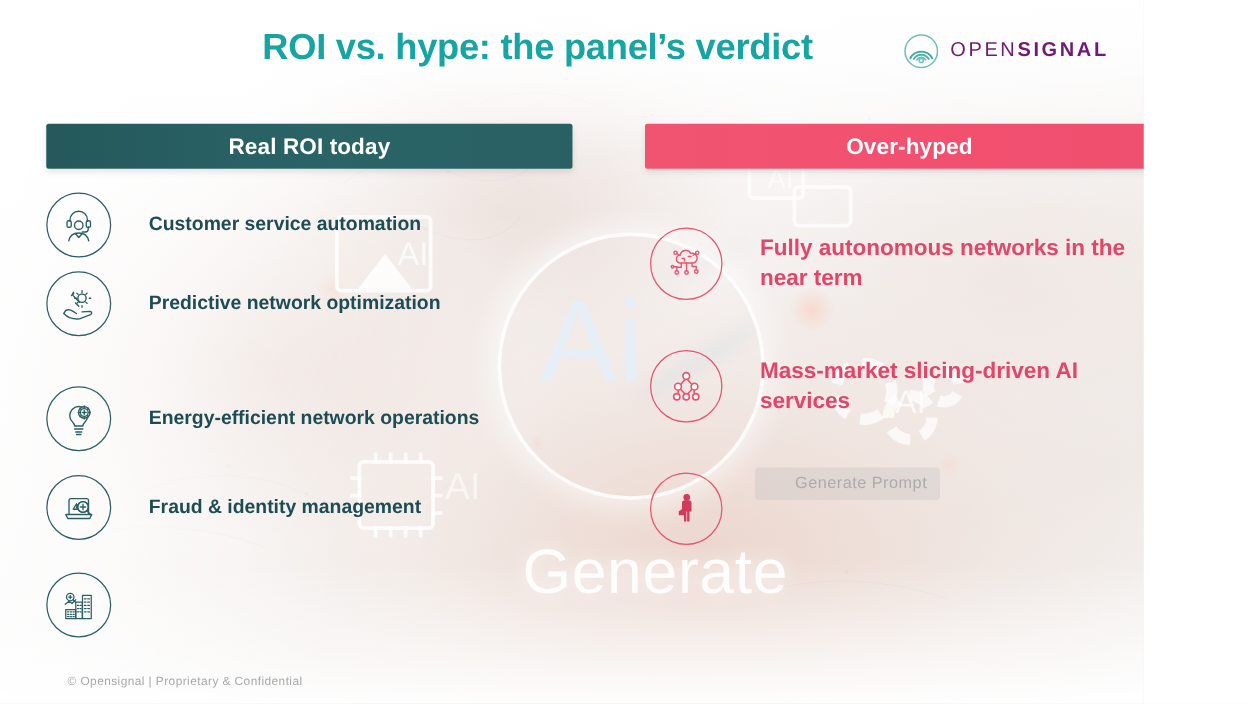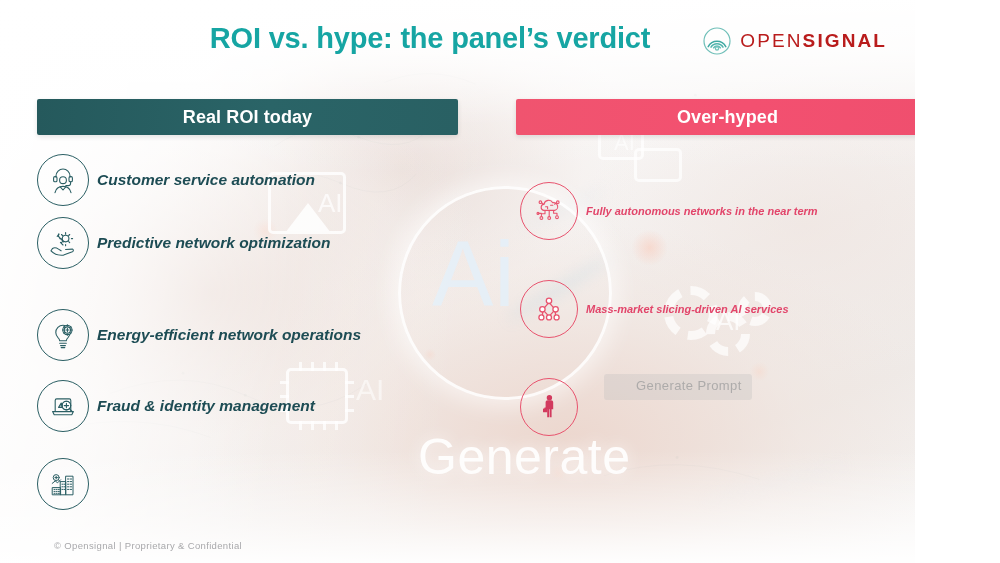--- a/index.html
+++ b/index.html
@@ -176,23 +176,23 @@
 
   
   .logo {
     position: absolute;
     right: 28px; top: 27px;
     display: flex;
     align-items: center;
     gap: 9px;
   }
   .logo-text {
-    font-size: 19px;
+    font-size: 16px;
     letter-spacing: 2.1px;
-    color: #b91c1c;
+    color: #701a75;
     white-space: nowrap;
   }
   .logo-text .bold { font-weight: bold; }
 
   
   .col-head {
     position: absolute;
     height: 36px;
     border-radius: 2px;
     display: flex;
@@ -209,22 +209,21 @@
 
   
   .col { position: absolute; }
   .col-left  { left: 37px;  top: 148px; width: 430px; }
   .col-right { left: 520px; top: 170px; width: 430px; }
 
   .row {
     position: absolute;
     display: flex;
     align-items: center;
-    gap: 8px;
-    font-style: italic;
+    gap: 30px;
   }
 
   .icon-circle {
     flex: 0 0 auto;
     width: 52px; height: 52px;
     border-radius: 50%;
     display: flex;
     align-items: center;
     justify-content: center;
   }
@@ -233,21 +232,21 @@
 
   .row-label {
     font-size: 15.5px;
     font-weight: bold;
     line-height: 1.32;
   }
   .label-teal { color: #1d4c54; }
   .label-pink { color: #e2456a; }
 
   .row-right .icon-circle { width: 58px; height: 58px; }
-  .row-right .row-label { font-size: 11px; }
+  .row-right .row-label { font-size: 18px; }
 
   
   .footer {
     position: absolute;
     left: 54px; bottom: 12px;
     font-size: 9.5px;
     color: #a8a8ab;
     letter-spacing: .35px;
     text-align: right;
   }

